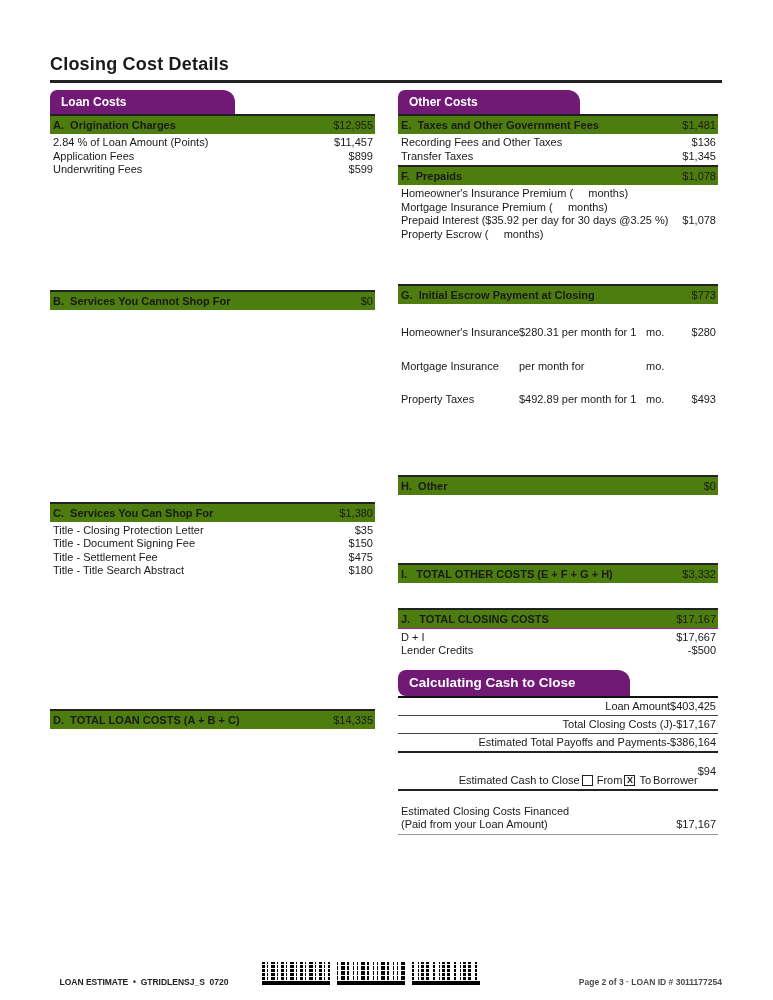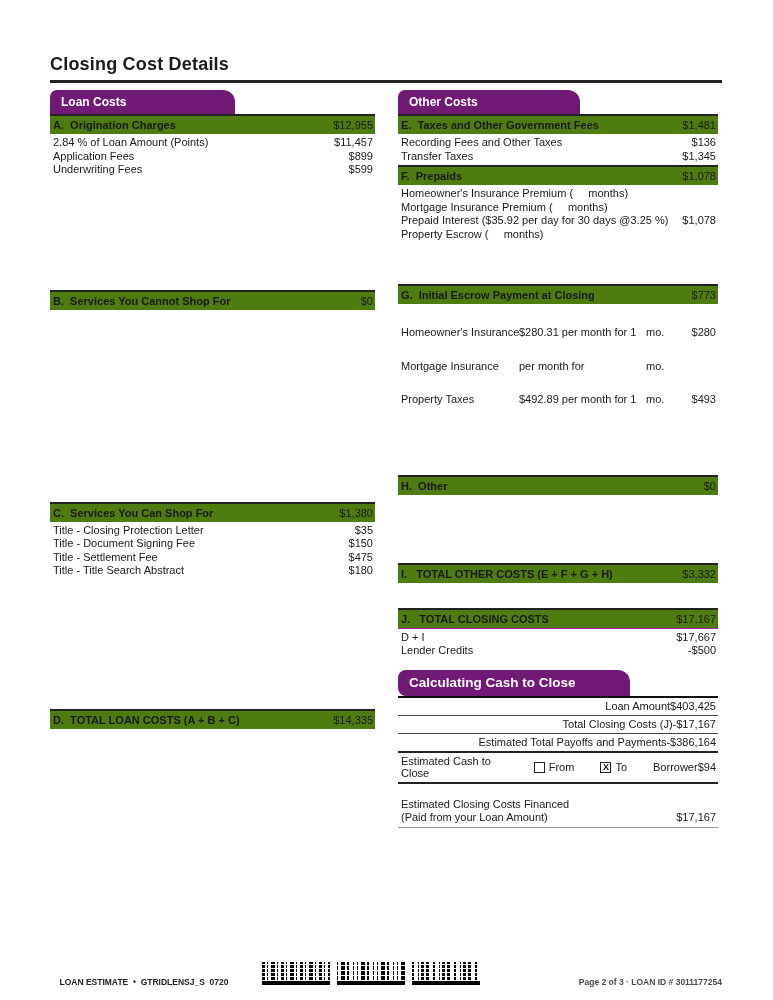--- a/index.html
+++ b/index.html
@@ -55,21 +55,21 @@
   .mt-h{margin-top:68px;}
   .mt-i{margin-top:68px;}
   .mt-j{margin-top:25px;}
 
   .cash-table{border-top:2px solid #111;}
   .cash-row{
     display:flex;justify-content:flex-end;align-items:center;
     font-size:11px;padding:2.5px 2px 2.5px 3px;border-bottom:1px solid #444;
   }
   .cash-row.thick{border-bottom:2px solid #222;}
-  .cashline{display:flex;align-items:center;gap:26px;}
+  .cashline{display:flex;align-items:center;gap:2px;margin-top:19px;}
   .checkbox{
     width:11px;height:11px;border:1.4px solid #222;box-sizing:border-box;
     font-size:9px;font-weight:bold;line-height:8px;text-align:center;color:#111;
     display:inline-flex;align-items:center;justify-content:center;
   }
   .cb-group{display:flex;align-items:center;gap:4px;}
 
   .financed{
     margin-top:14px;display:flex;justify-content:space-between;align-items:flex-end;
     font-size:11px;line-height:13.5px;padding:0 2px 2px 3px;border-bottom:1px solid #999;

